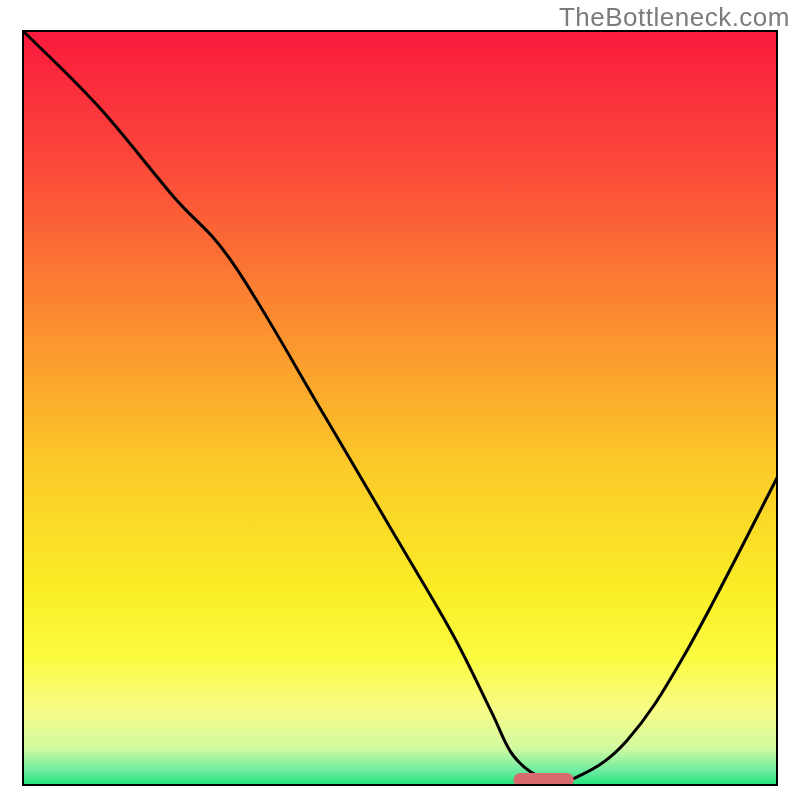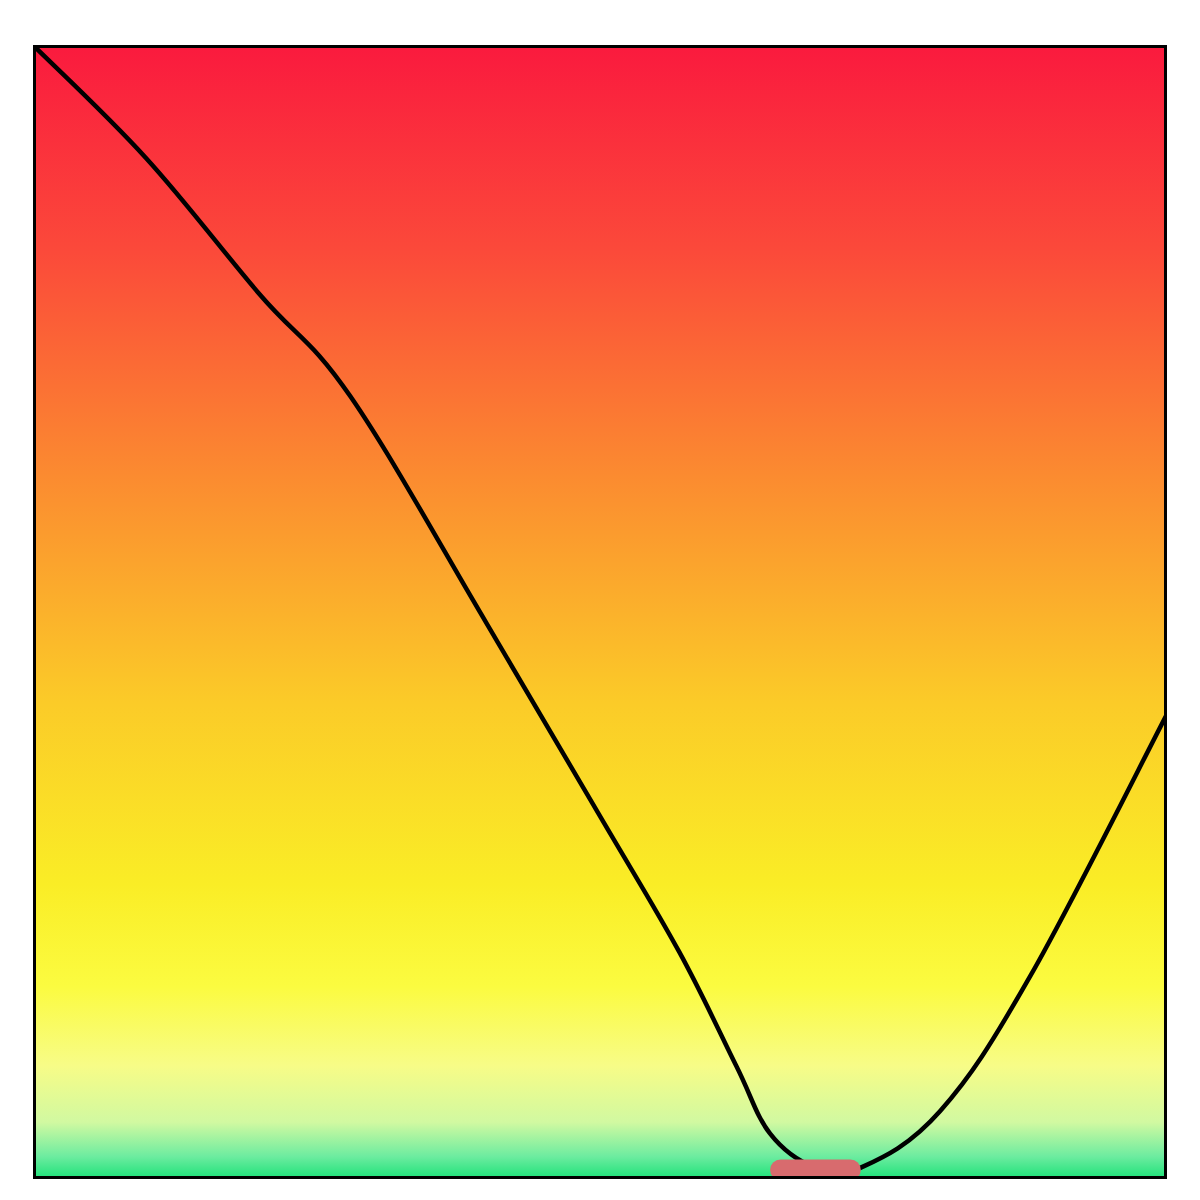--- a/index.html
+++ b/index.html
@@ -33,20 +33,21 @@
     height: 756px;
   }
   .plot svg {
     display: block;
   }
 </style>
 </head>
 <body>
 
 <div class="container">
+  <div class="watermark">TheBottleneck.com</div>
   <div class="plot">
     <svg id="chart-svg" width="756" height="756" viewBox="0 0 756 756">
         <defs>
           <linearGradient id="bg-grad" x1="0" y1="0" x2="0" y2="1">
             <stop offset="0%" stop-color="#fa1a3e"></stop>
             <stop offset="18%" stop-color="#fb493a"></stop>
             <stop offset="38%" stop-color="#fb8b30"></stop>
             <stop offset="58%" stop-color="#fbcb28"></stop>
             <stop offset="74%" stop-color="#faed26"></stop>
             <stop offset="83%" stop-color="#fbfb40"></stop>

